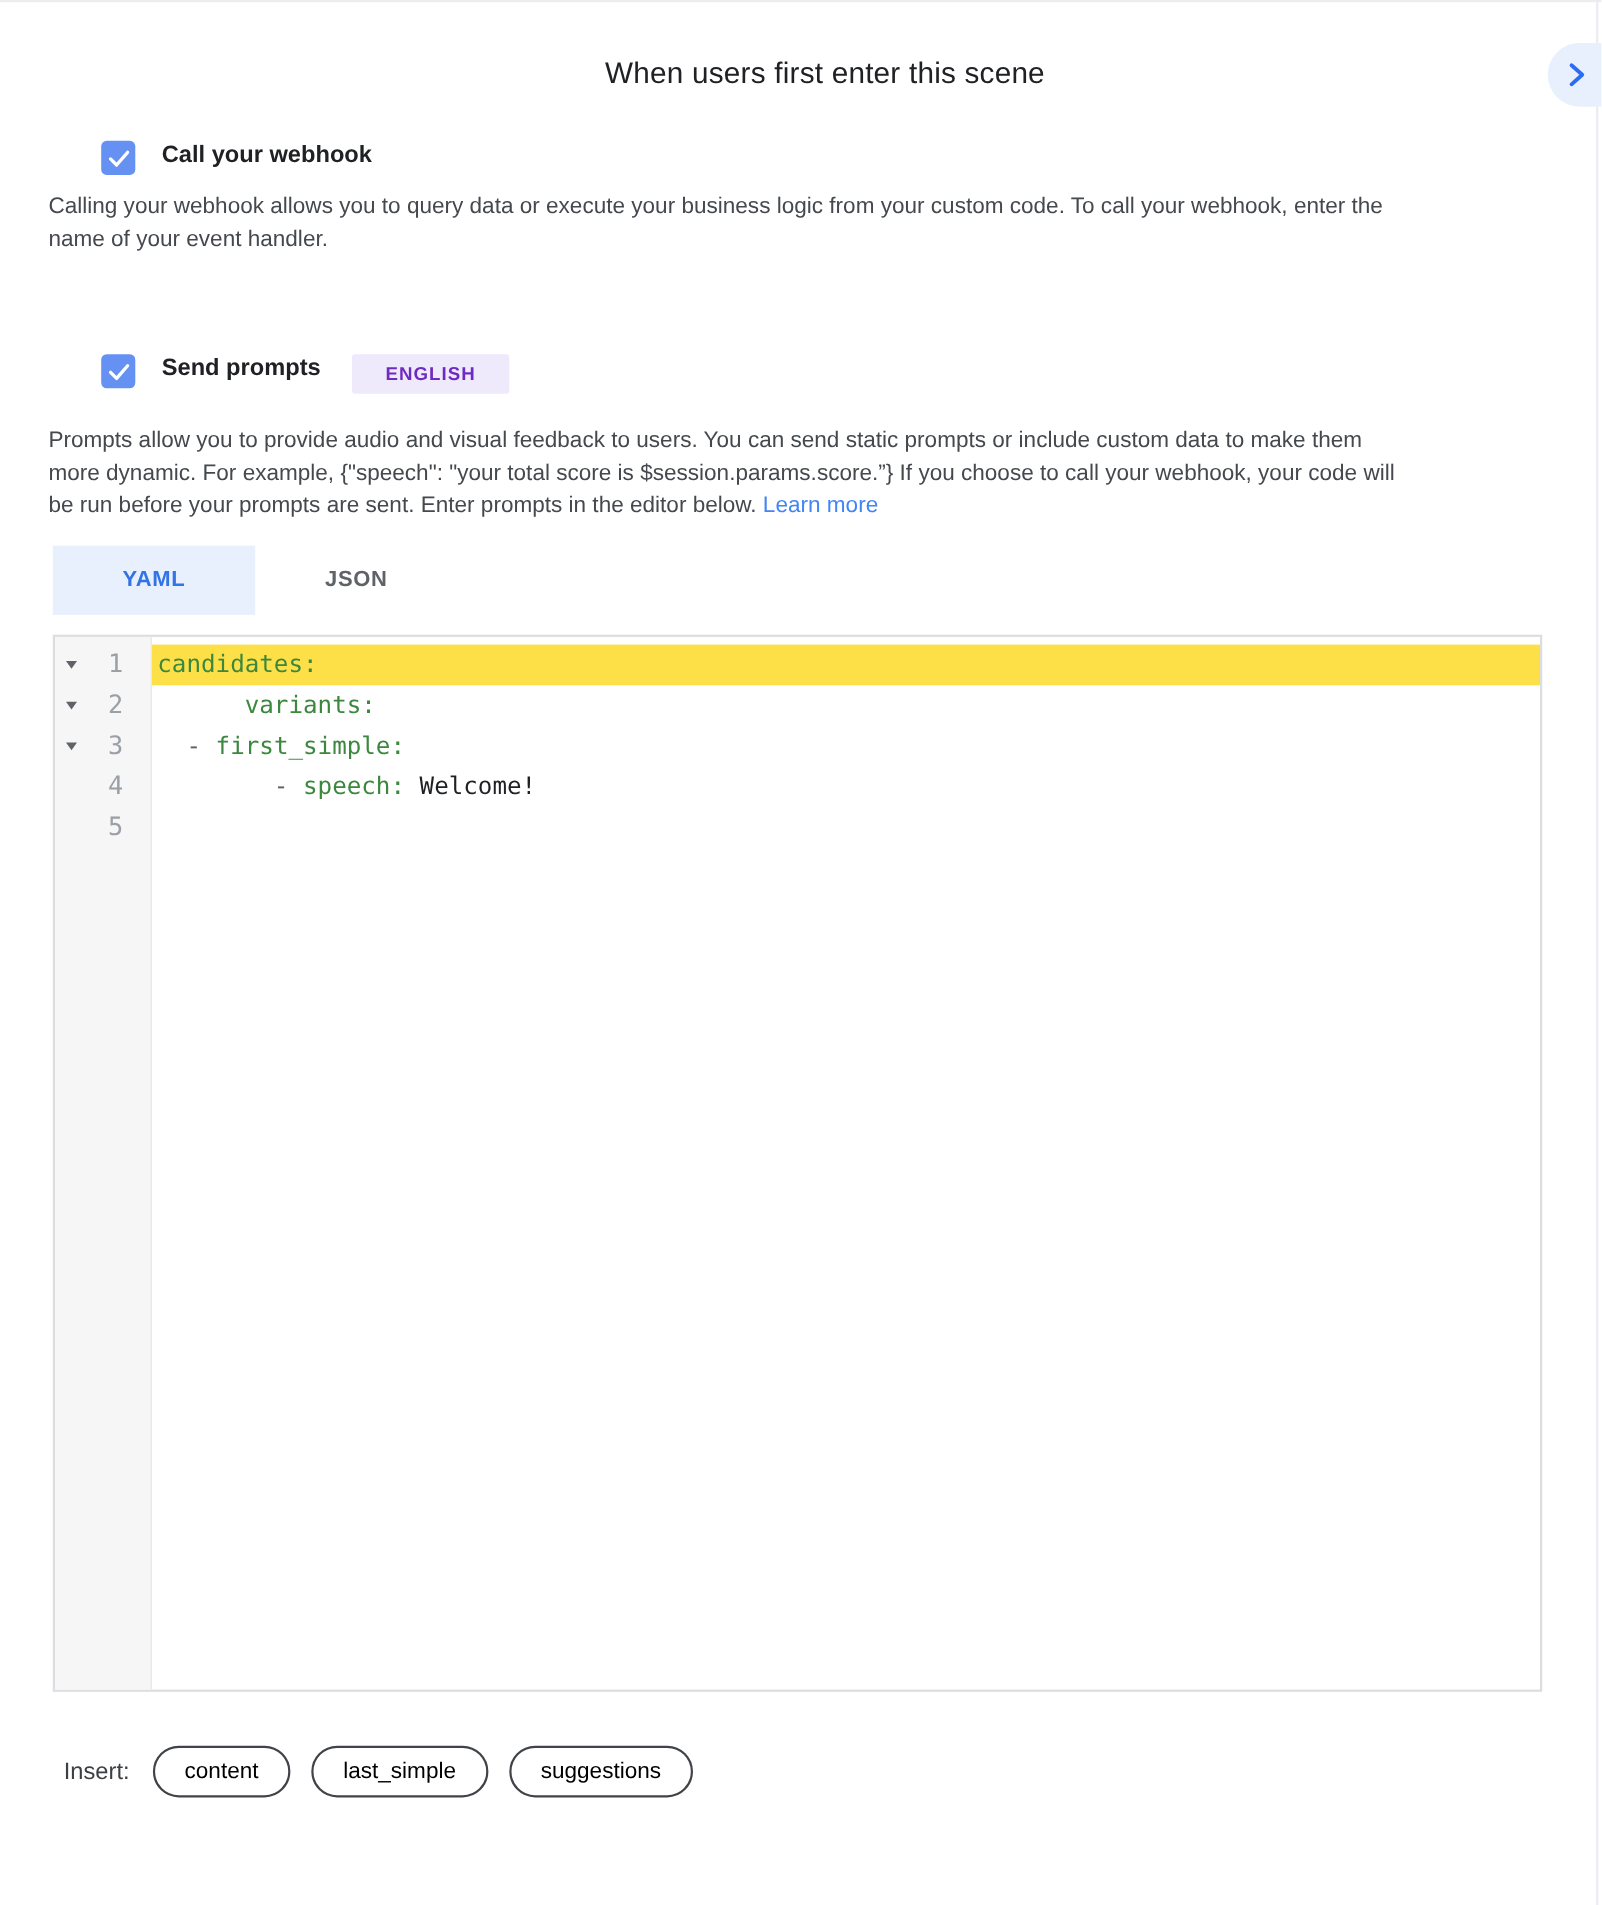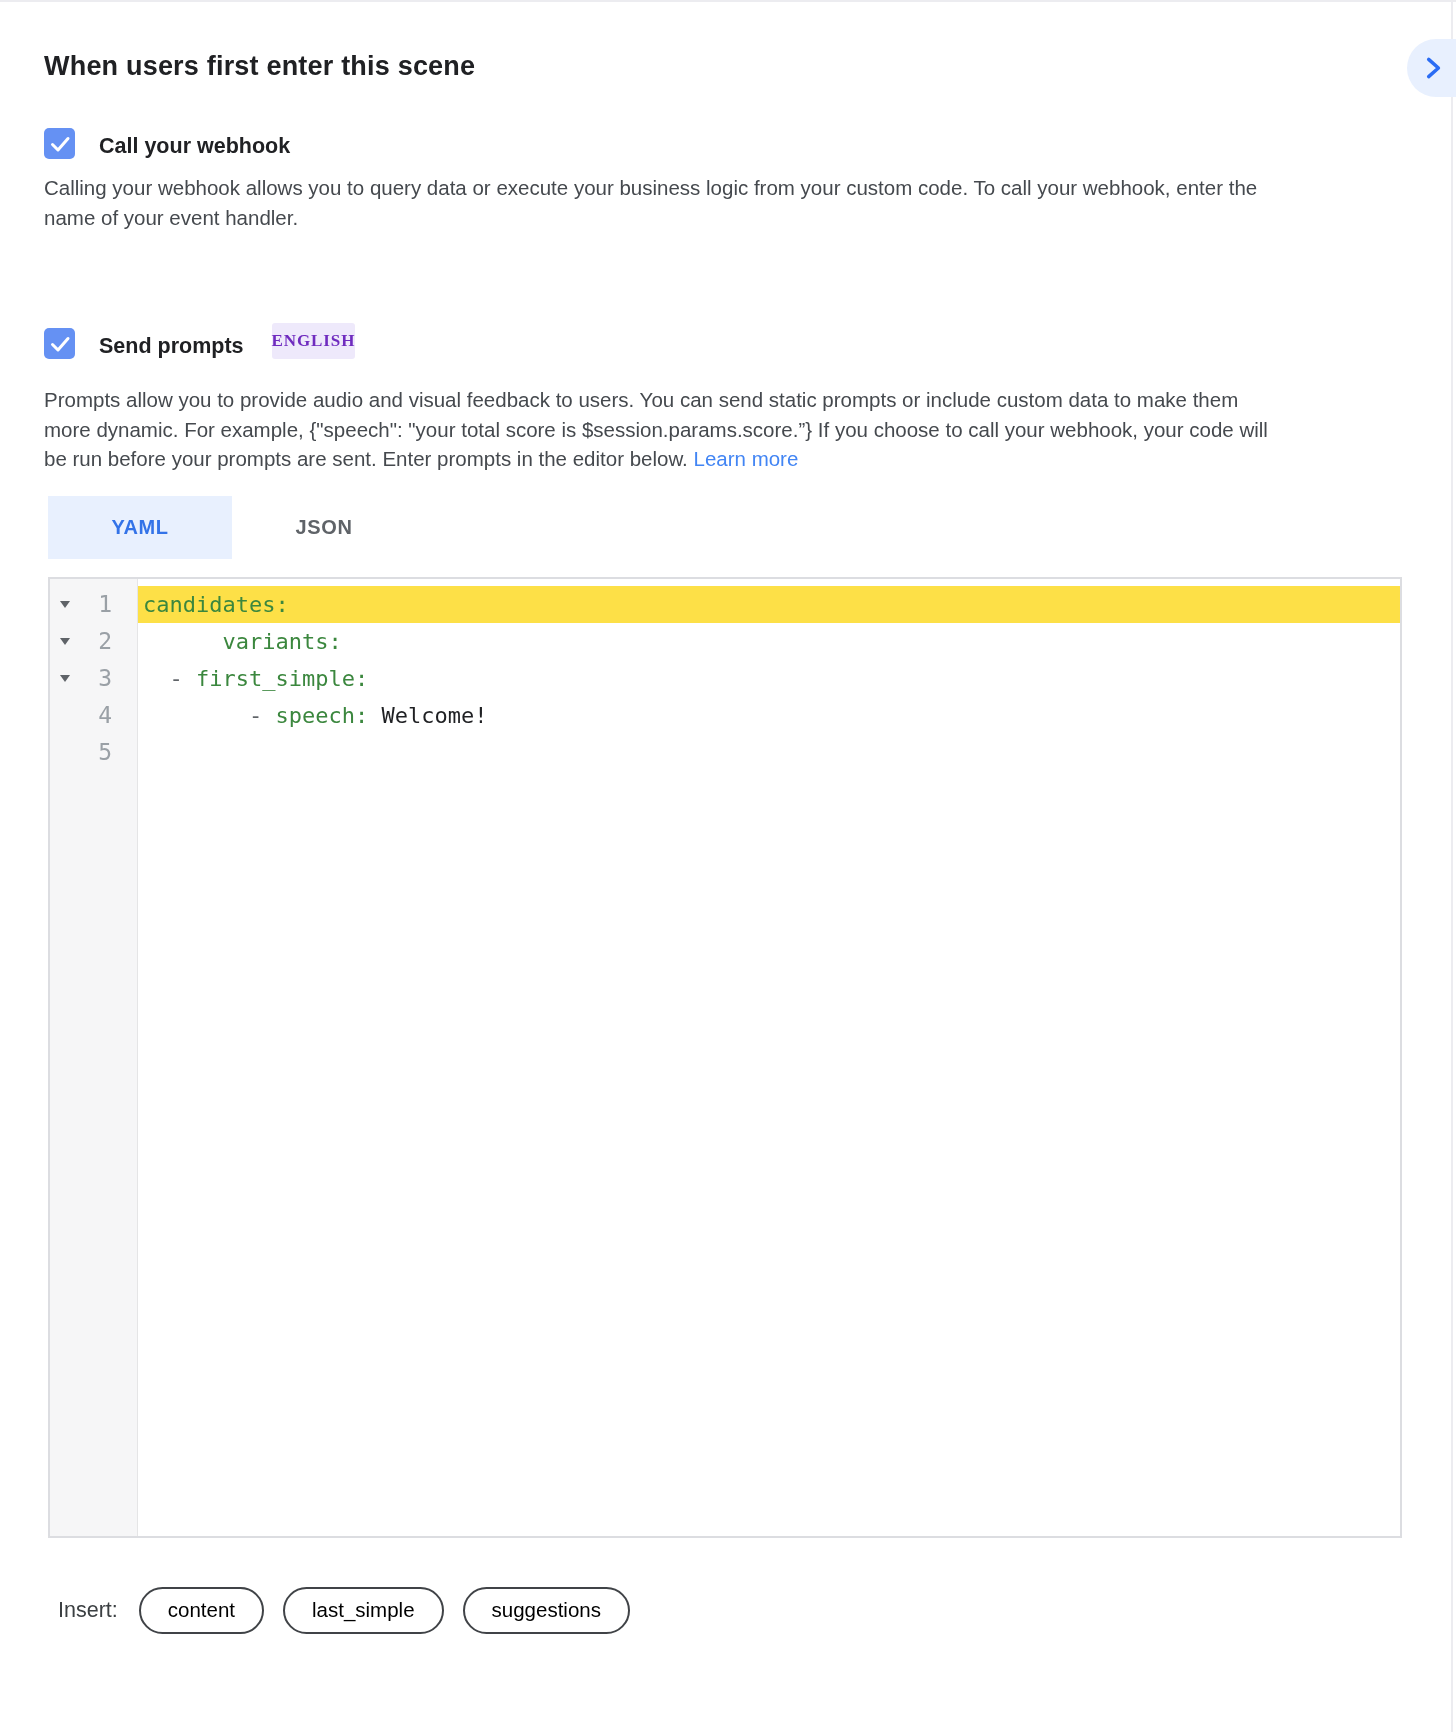--- a/index.html
+++ b/index.html
@@ -16,35 +16,35 @@
 
   .collapse-btn {
     position:absolute; top:39px; right:0; width:49px; height:58px;
     background:#e8f0fe; border:none; border-radius:29px 0 0 29px;
     display:flex; align-items:center; justify-content:flex-end;
     padding-right:10px; cursor:pointer; z-index:5;
   }
 
   .content { padding-left:44px; }
 
-  .page-title { padding-top:50px; font-size:27px; font-weight:700; color:#202124; letter-spacing:0.2px; line-height:32px; }
+  .page-title { padding-top:50px; font-size:27px; font-weight:400; color:#202124; letter-spacing:0.2px; line-height:32px;text-align:center; }
 
-  .check-row { display:flex; align-items:flex-end; gap:24px; }
+  .check-row { display:flex; align-items:flex-start; gap:24px;margin-left:48px; }
   .row-webhook { margin-top:46px; }
   .row-prompts { margin-top:90px; height:37px; }
   .checkbox {
     width:31px; height:31px; border-radius:5px; background:#6591f3;
     display:flex; align-items:center; justify-content:center;
     border:none; cursor:pointer; flex:0 0 auto;
   }
   .check-label { font-size:21.5px; font-weight:700; color:#202124; }
   .lang-badge {
     margin-left:4px; background:#eee9fb; color:#6f2bbf;
     font-size:17px; font-weight:700; letter-spacing:0.9px;
-    padding:8px 0; border-radius:3px;font-family:Liberation Serif, serif;
+    padding:8px 31px; border-radius:3px;
   }
 
   .desc { margin-top:14px; max-width:1224px; font-size:20.5px; line-height:29.5px; color:#45494e; }
   .desc-2 { margin-top:26px; }
   .learn-more { color:#4285f4; text-decoration:none; cursor:pointer; }
 
   .handler-input {
     margin-top:22px; width:1218px; height:58px;
     border:1px solid #d9dbdf; border-radius:3px;
     font-family:"Liberation Sans", sans-serif;

